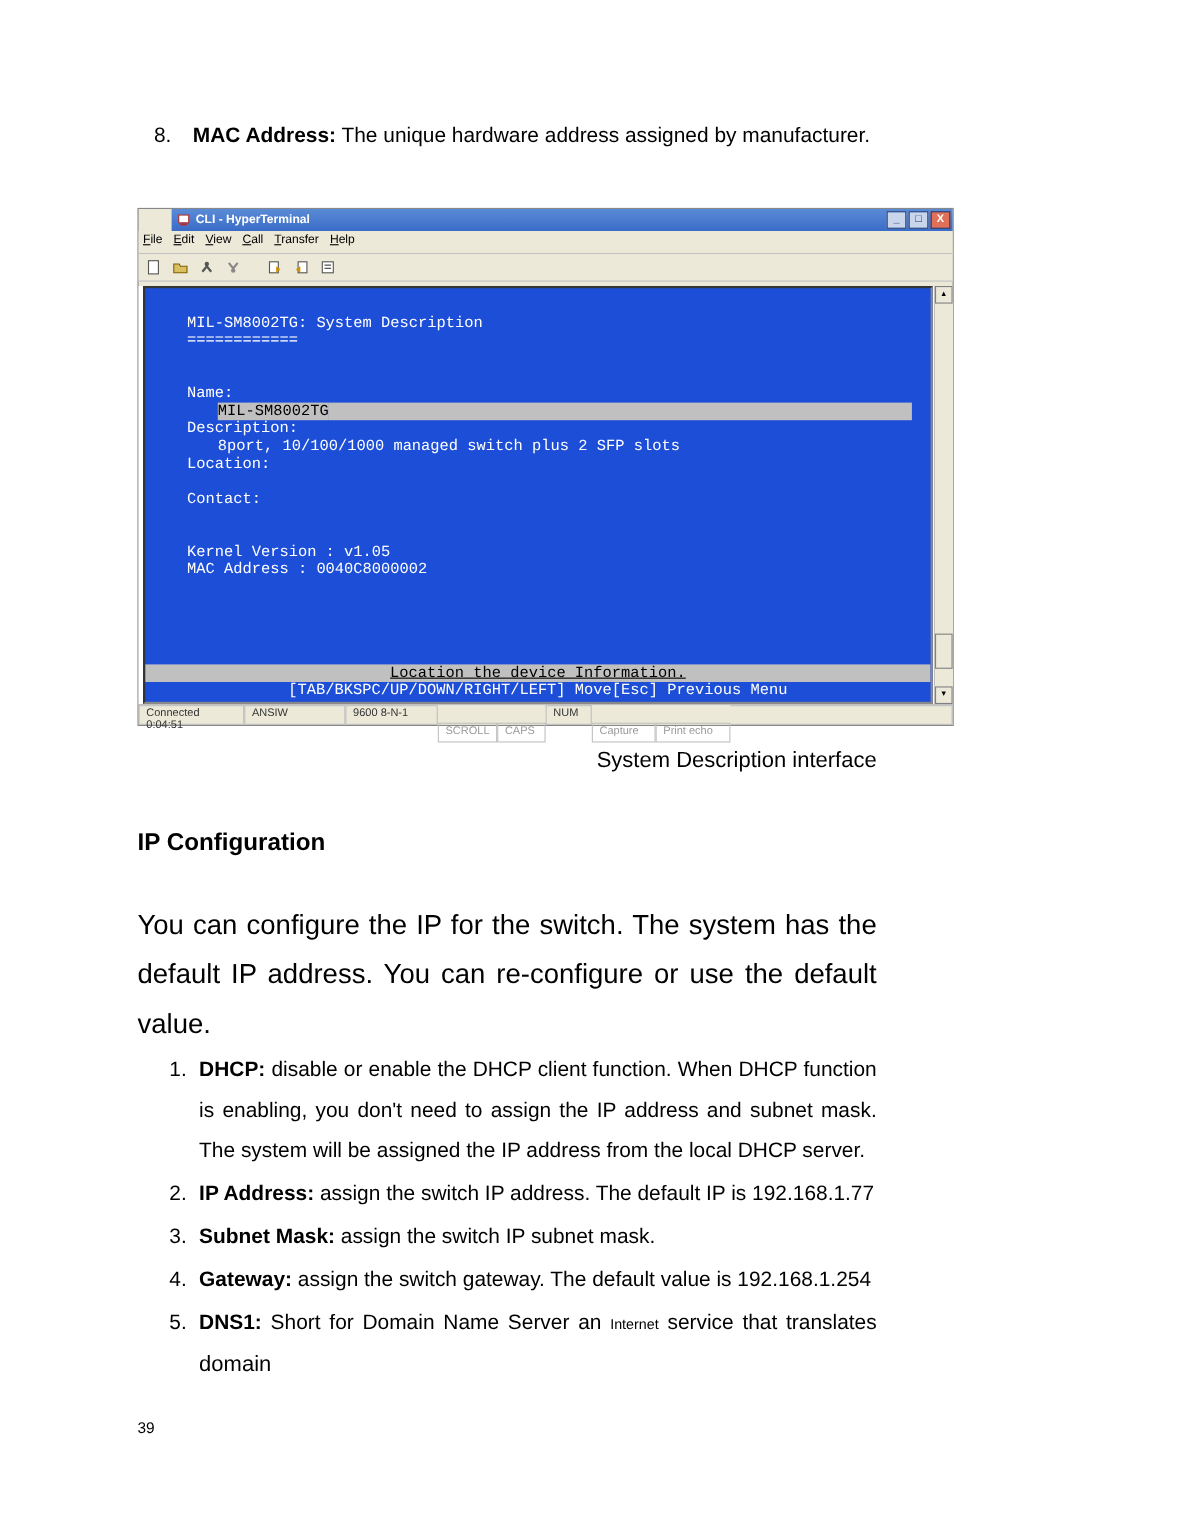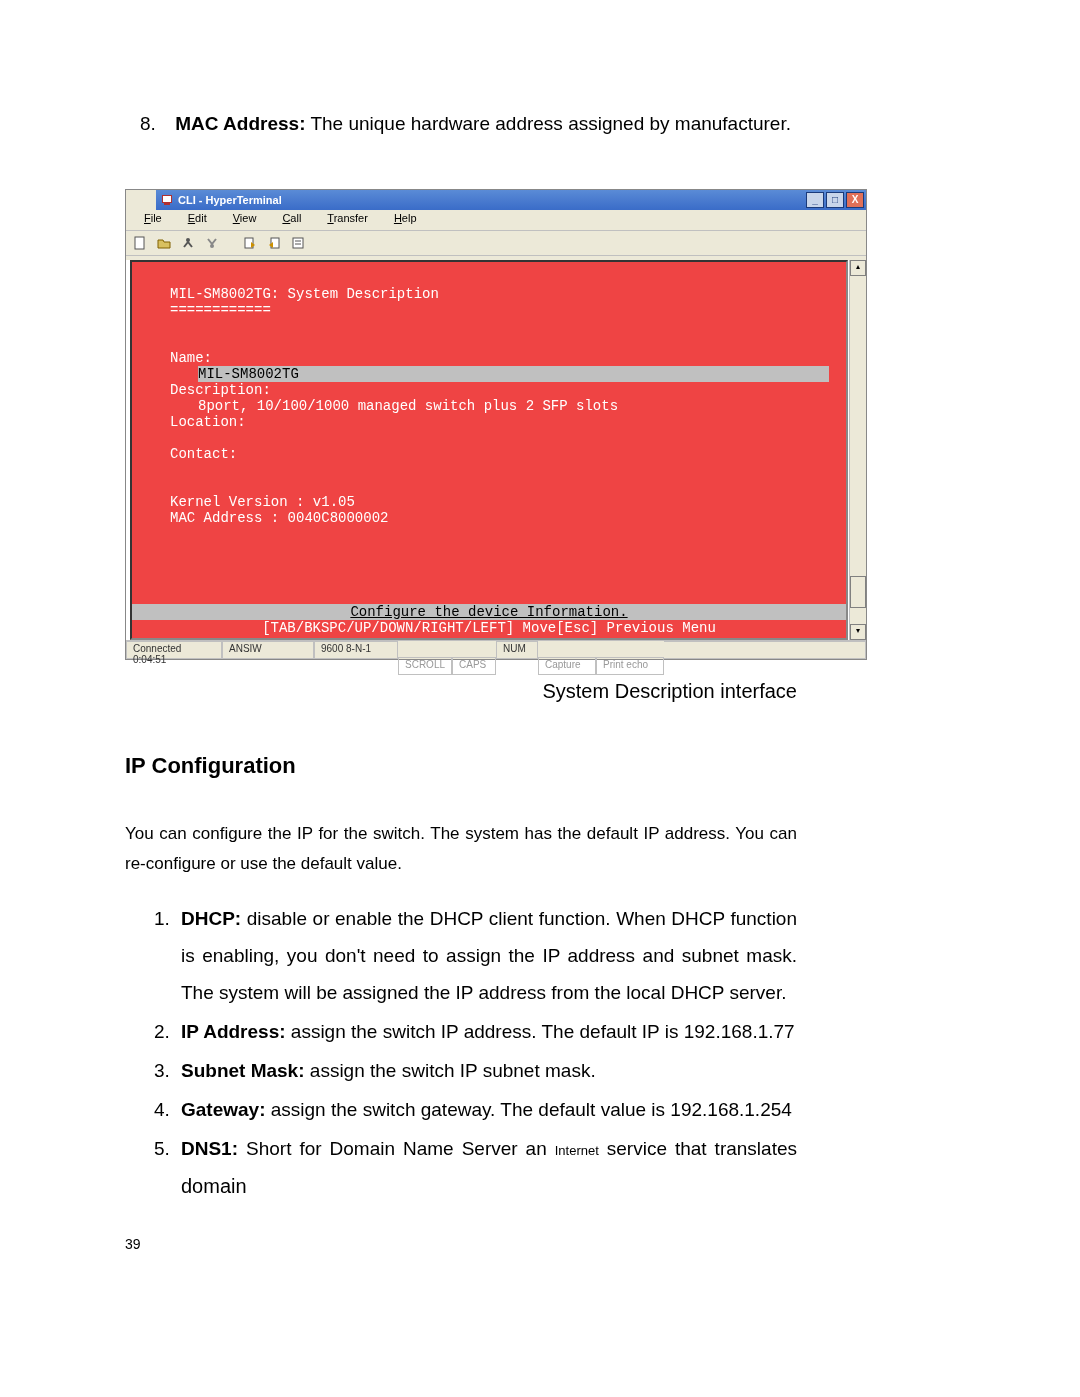--- a/index.html
+++ b/index.html
@@ -48,22 +48,22 @@
   }
   .ht-title .icon svg { display:block; }
   .ht-title .btns { position:absolute; right:2px; top:2px; display:flex; gap:2px; }
   .ht-title .wbtn {
     width:16px; height:14px; background:#c8d5ea; border:1px solid #1a3a7a;
     display:flex; align-items:center; justify-content:center; color:#1a3a7a; font-weight:bold;
     font-size:10px;
   }
   .ht-title .wbtn.close { background:#e07058; color:#fff; }
   .ht-menu {
-    background:#ece9d8; border-bottom:1px solid #c0c0c0; padding:2px 18px; height:16px;
-    display:flex; gap:26px;
+    background:#ece9d8; border-bottom:1px solid #c0c0c0; padding:2px 4px; height:16px;
+    display:flex; gap:10px;
   }
   .ht-menu span .u { text-decoration: underline; }
   .ht-toolbar {
     background:#ece9d8; border-bottom:1px solid #c0c0c0; padding:2px 6px; height:20px;
     display:flex; align-items:center; gap:8px;
   }
   .ht-toolbar .tbicon { width:16px; height:16px; display:flex; align-items:center; justify-content:center; }
   .ht-body-wrap { position:relative; background:#fff; }
   .ht-body-wrap .scrollbar {
     position:absolute; right:0; top:0; bottom:0; width:16px; background:#ece9d8; border-left:1px solid #c0c0c0;
@@ -71,38 +71,38 @@
   .ht-body-wrap .scrollbar .sb-btn {
     position:absolute; left:0; width:14px; height:14px; background:#ece9d8; border:1px solid #808080; font-size:8px; text-align:center; line-height:12px;
   }
   .ht-body-wrap .scrollbar .sb-top { top:0; }
   .ht-body-wrap .scrollbar .sb-bot { bottom:0; }
   .ht-body-wrap .scrollbar .sb-thumb {
     position:absolute; left:0; width:14px; border:1px solid #808080; background:#ece9d8;
     bottom:32px; height:30px;
   }
   .terminal {
-    margin:4px 18px 0 4px; border:2px inset #888; background:#ef4444; color:#fff;
+    margin:4px 18px 0 4px; border:2px inset #888; background:#1d4ed8; color:#fff;
     font-family: "Courier New", monospace; font-size:14px; line-height:16px;
     padding:24px 10px 2px 10px; height:380px; box-sizing:border-box; position:relative; overflow:hidden;
   }
   .terminal .ind { padding-left:28px; }
   .terminal .ind2 { padding-left:56px; }
   .hl-part { background:#c0c0c0; color:#000; }
   .term-abs { position:absolute; left:0; right:0; }
   .term-full { background:#c0c0c0; color:#000; text-align:center; }
   .ht-status {
     border-top:1px solid #c0c0c0; height:18px; display:flex; align-items:center;
   }
   .ht-status .cell { border:1px solid #c0c0c0; padding:1px 6px; height:14px; font-size:10px; color:#333; }
   .ht-status .cell.dis { color:#999;margin-top:32px; }
   .figcap { text-align:right; font-size:20px; margin:20px 0 50px 0; }
 
   h2.sec { font-size:22px; font-weight:bold; margin: 0 0 40px 0; }
-  .para { font-size:17px; line-height:1.8; margin-bottom:20px; text-align:justify; }
+  .para { font-size:25px; line-height:1.8; text-align:justify; }
   ol.lower { font-size:19px; line-height:1.95; padding-left: 50px; margin:0; }
   ol.lower li { padding-left: 6px; margin-bottom: 2px; text-align:justify; }
   .pagenum { text-align:left; font-size:14px; margin-top:30px; }
 </style>
 </head>
 <body>
 
 <div class="page">
 
   <div class="list-top">
@@ -195,21 +195,21 @@
         <div class="ind2">8port, 10/100/1000 managed switch plus 2 SFP slots</div>
         <div class="ind">Location:</div>
         <div>&nbsp;</div>
         <div class="ind">Contact:</div>
         <div>&nbsp;</div>
         <div>&nbsp;</div>
         <div class="ind">Kernel Version  : v1.05</div>
         <div class="ind">MAC Address     : 0040C8000002</div>
 
         <div class="term-abs" style="bottom:18px;">
-          <div class="term-full"><span style="text-decoration:underline">Configure the device Information.</span></div>
+          <div class="term-full"><span style="text-decoration:underline">Location the device Information.</span></div>
         </div>
         <div class="term-abs" style="bottom:2px; display:flex; justify-content:center; padding:0 6px;">
           <span>[TAB/BKSPC/UP/DOWN/RIGHT/LEFT] Move</span>
           <span>[Esc] Previous Menu</span>
         </div>
       </div>
       <div class="scrollbar">
         <div class="sb-btn sb-top">▴</div>
         <div class="sb-thumb"></div>
         <div class="sb-btn sb-bot">▾</div>

